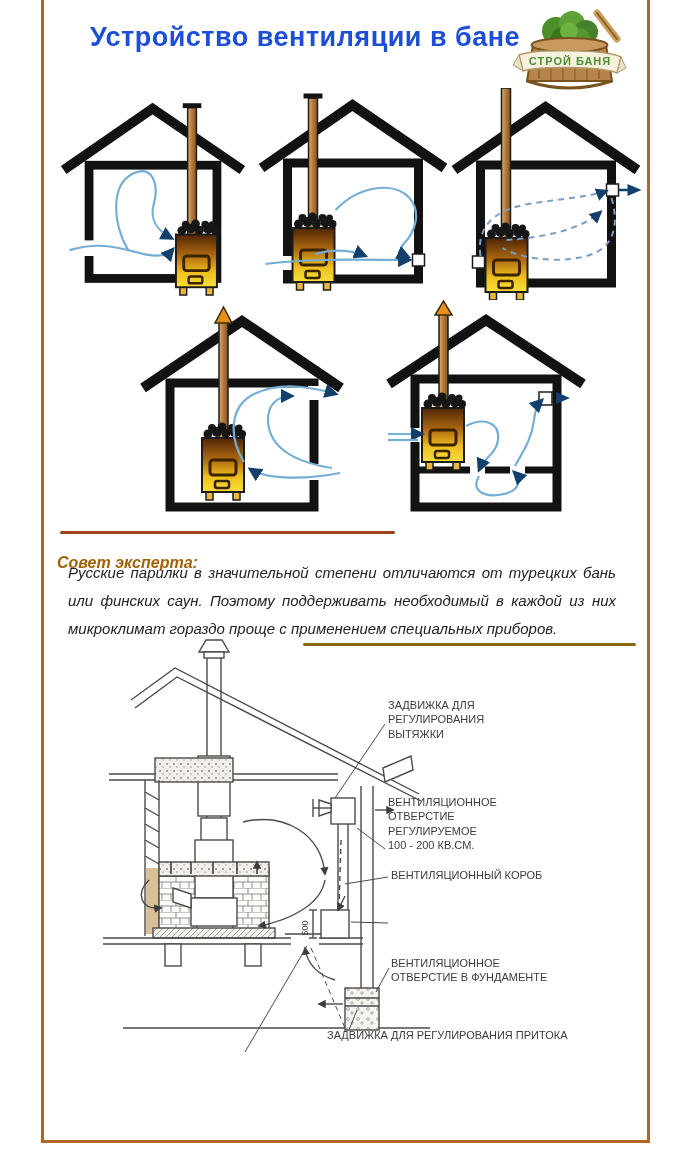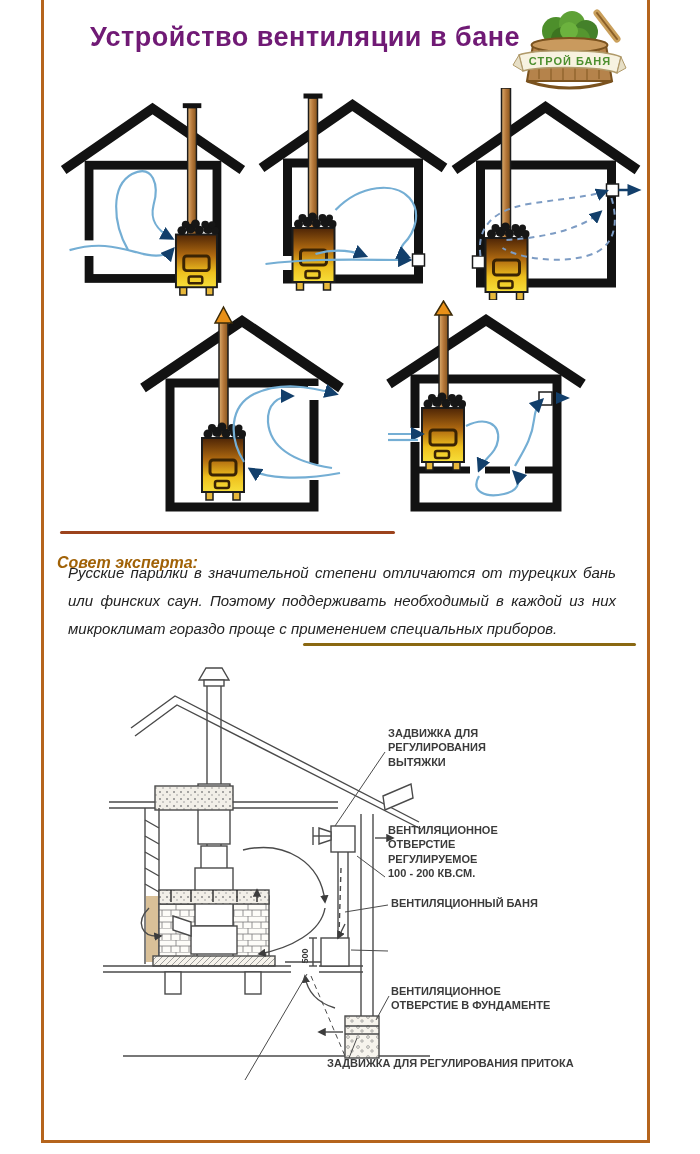--- a/index.html
+++ b/index.html
@@ -1,31 +1,31 @@
 <!DOCTYPE html>
 <html><head>
 <meta charset="utf-8">
 <style>
   html,body{margin:0;padding:0;background:#fff;}
   #page{position:relative;width:700px;height:1154px;background:#fff;overflow:hidden;
         font-family:"Liberation Sans",sans-serif;}
   .frame{position:absolute;left:41px;top:0;width:603px;height:1140px;
          border-left:3px solid #b5641c;border-right:3px solid #b5641c;border-bottom:3px solid #b5641c;}
   .title{position:absolute;left:70px;top:22px;width:470px;text-align:center;
-         font-size:27px;font-weight:bold;color:#701a75;letter-spacing:.5px;margin:0;}
+         font-size:27px;font-weight:bold;color:#1d4ed8;letter-spacing:.5px;margin:0;}
   .logo{position:absolute;left:511px;top:5px;width:117px;height:97px;}
   .house{position:absolute;}
   .divider{position:absolute;height:3px;border-radius:2px;}
   .d1{left:60px;top:531px;width:335px;background:#9c431c;}
   .d2{left:303px;top:643px;width:333px;background:#8a6812;}
   .advice-h{position:absolute;left:45px;top:542px;width:600px;text-align:left;
             font-size:16px;font-weight:bold;font-style:italic;color:#a16207;margin:12px;}
   .advice-p{position:absolute;left:68px;top:559px;width:548px;font-size:15px;line-height:28px;
             font-style:italic;color:#232323;text-align:justify;margin:0;}
-  .draw{position:absolute;left:95px;top:664px;width:560px;height:460px;font-weight:bold;}
+  .draw{position:absolute;left:95px;top:636px;width:560px;height:460px;}
   .draw svg{position:absolute;left:0;top:0;}
   .lbl{position:absolute;font-size:11px;line-height:1.3;color:#3b3b3b;white-space:pre-line;}
   .lbl-wide{white-space:nowrap;}
 </style>
 </head>
 <body>
 
 <div id="page">
 
   <svg width="0" height="0" style="position:absolute" aria-hidden="true">
@@ -287,19 +287,19 @@
         <text x="213" y="292" font-size="9" fill="#3b3b3b" stroke="none" transform="rotate(-90 213 292)" font-family="Liberation Sans, sans-serif" text-anchor="middle">500</text>
       </g>
     </svg>
     <div class="lbl" style="left:293px;top:62px;width:120px">ЗАДВИЖКА ДЛЯ
 РЕГУЛИРОВАНИЯ
 ВЫТЯЖКИ</div>
     <div class="lbl" style="left:293px;top:159px;width:130px">ВЕНТИЛЯЦИОННОЕ
 ОТВЕРСТИЕ
 РЕГУЛИРУЕМОЕ
 100 - 200 КВ.СМ.</div>
-    <div class="lbl lbl-wide" style="left:296px;top:232px">ВЕНТИЛЯЦИОННЫЙ БАНЯ</div>
+    <div class="lbl lbl-wide" style="left:296px;top:232px">ВЕНТИЛЯЦИОННЫЙ КОРОБ</div>
     <div class="lbl" style="left:296px;top:320px;width:180px">ВЕНТИЛЯЦИОННОЕ
 ОТВЕРСТИЕ В ФУНДАМЕНТЕ</div>
     <div class="lbl lbl-wide" style="left:232px;top:392px">ЗАДВИЖКА ДЛЯ РЕГУЛИРОВАНИЯ ПРИТОКА</div>
   </div>
 
 </div>
 
 </body></html>

